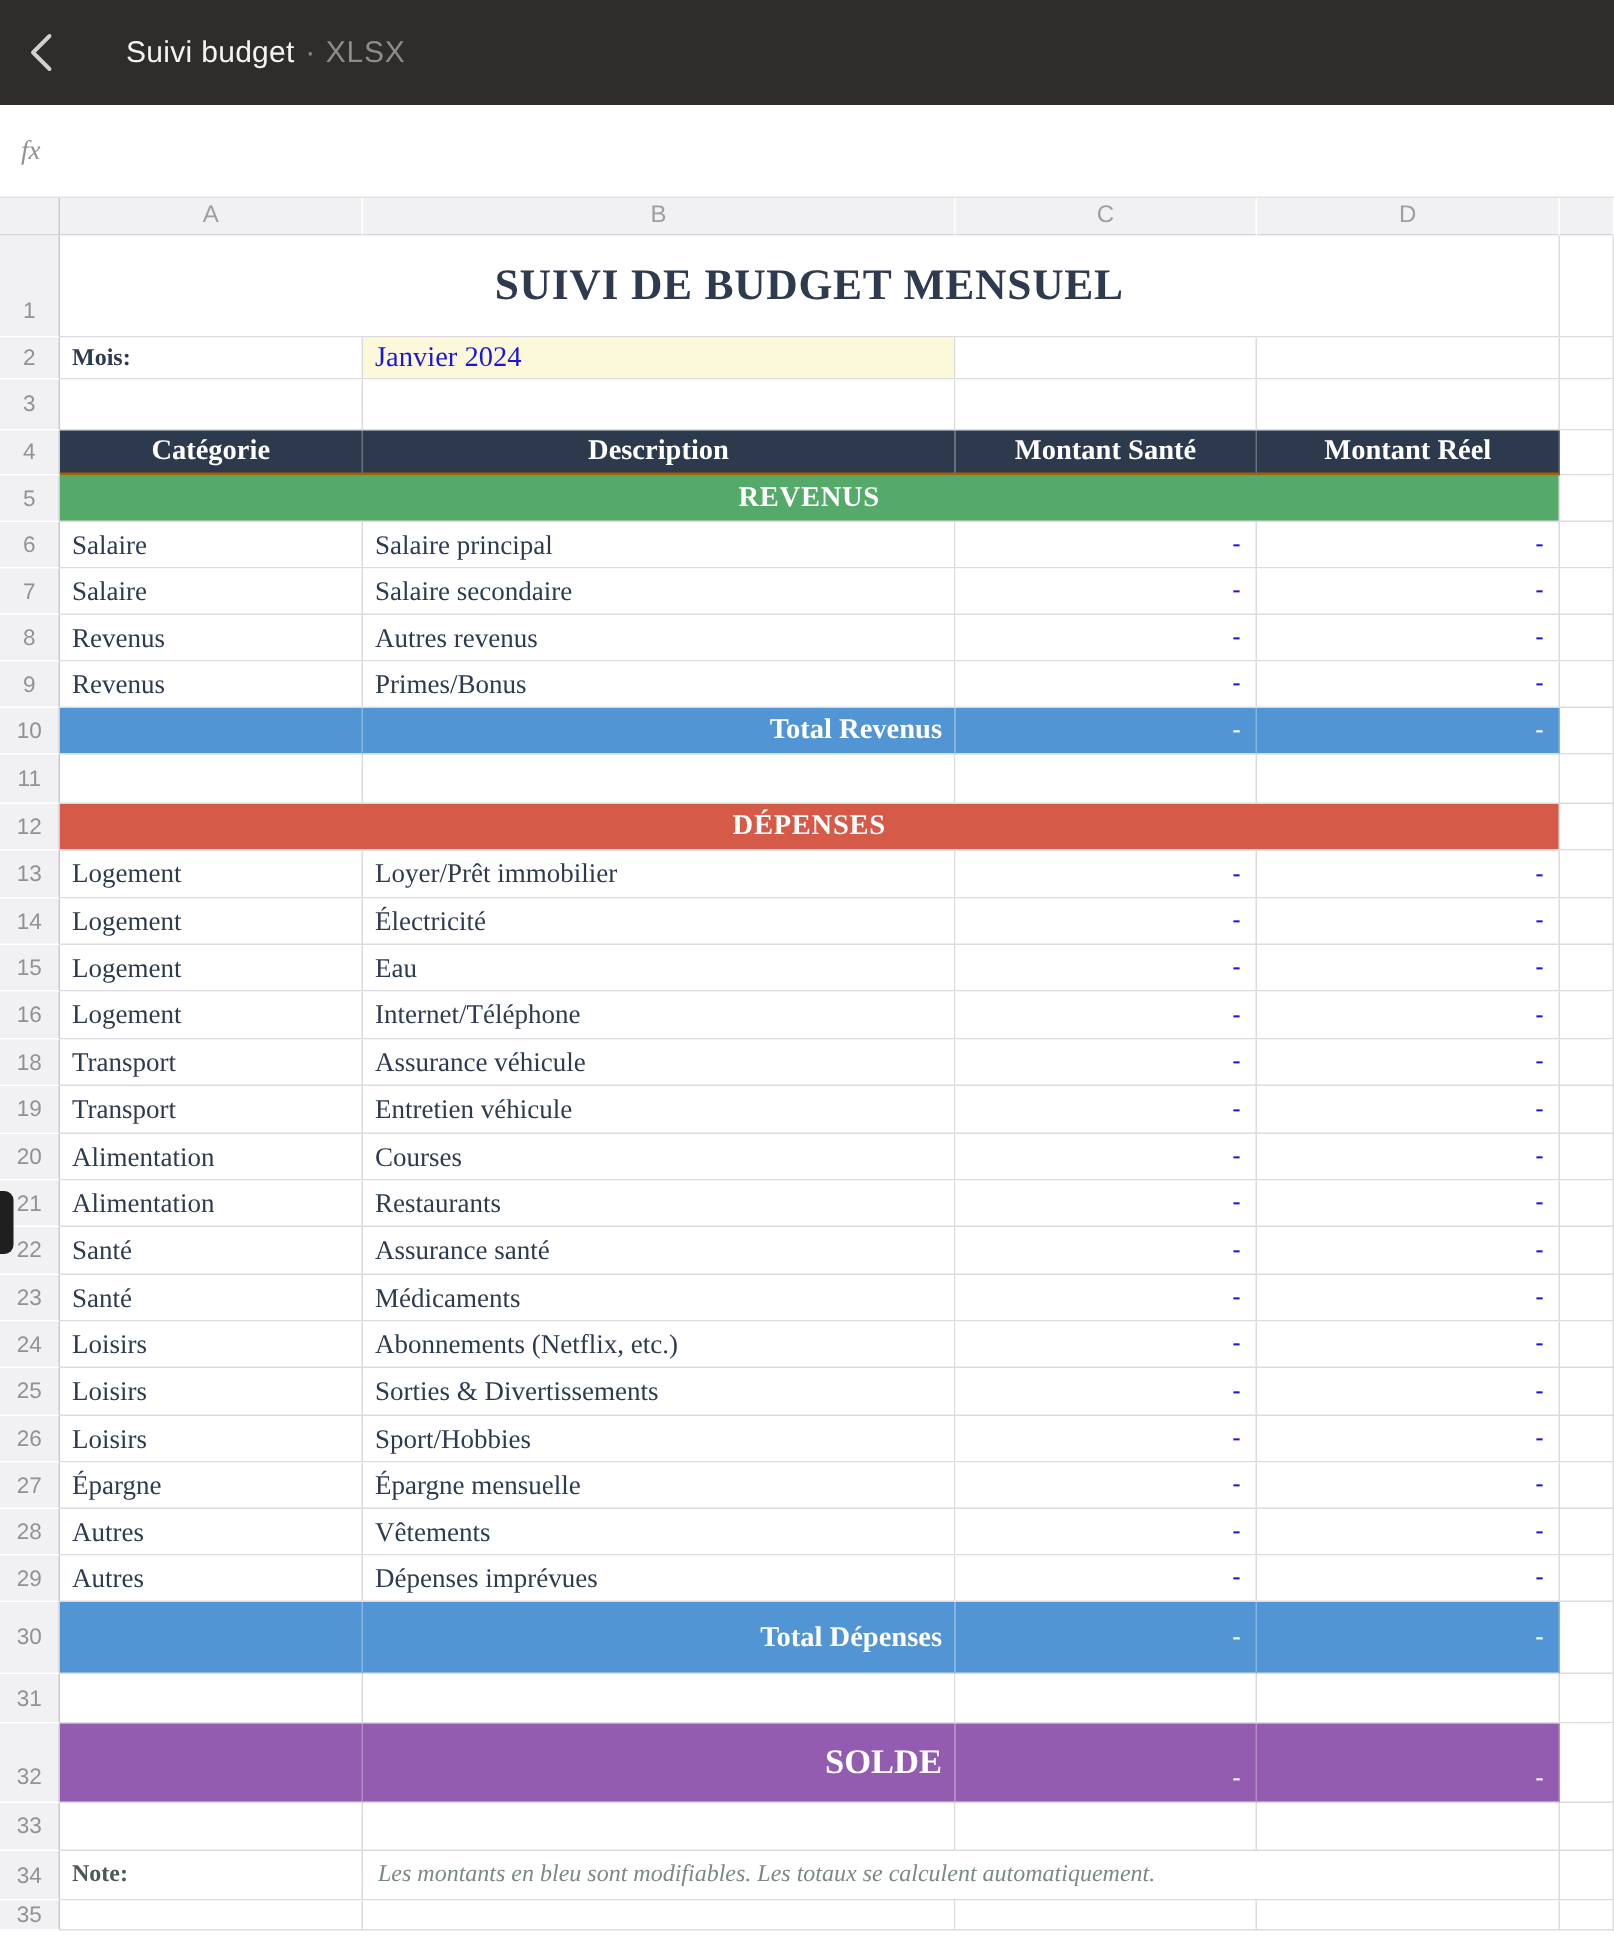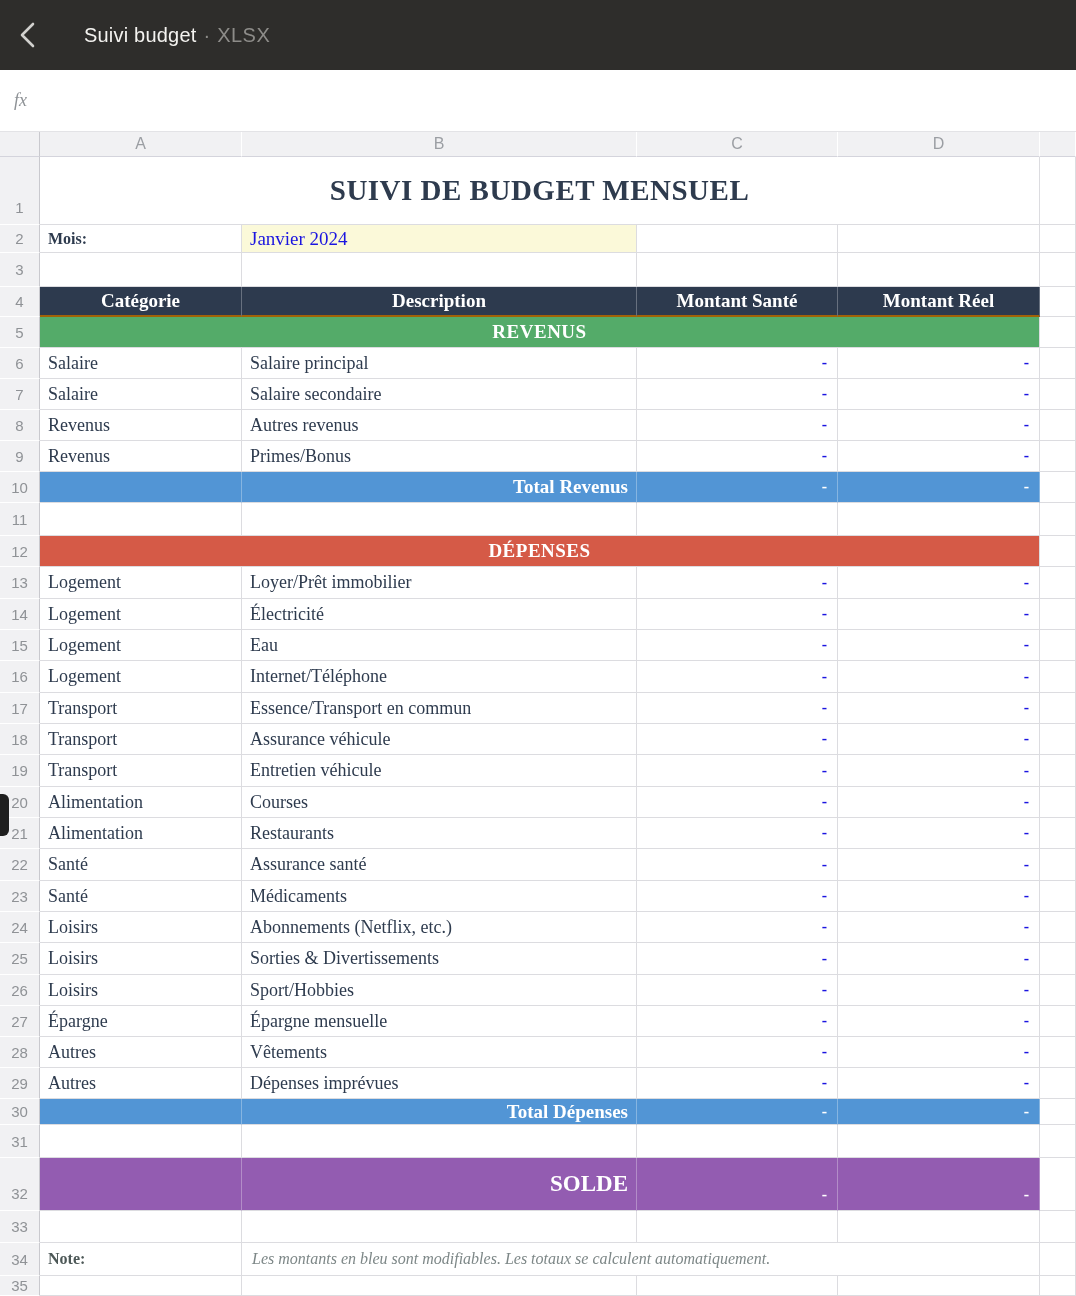--- a/index.html
+++ b/index.html
@@ -216,28 +216,20 @@
       </tr>
       <tr style="height: 32px;">
         <td class="rownum">16</td>
         <td class="cell">Logement</td>
         <td class="cell">Internet/Téléphone</td>
         <td class="cell dash" style="color: rgb(27, 21, 224);">-</td>
         <td class="cell dash" style="color: rgb(27, 21, 224);">-</td>
         <td class="ecell"></td>
       </tr>
       <tr style="height: 31px;">
-        <td class="rownum">17</td>
-        <td class="cell">Transport</td>
-        <td class="cell">Essence/Transport en commun</td>
-        <td class="cell dash" style="color: rgb(27, 21, 224);">-</td>
-        <td class="cell dash" style="color: rgb(27, 21, 224);">-</td>
-        <td class="ecell"></td>
-      </tr>
-      <tr style="height: 31px;">
         <td class="rownum">18</td>
         <td class="cell">Transport</td>
         <td class="cell">Assurance véhicule</td>
         <td class="cell dash" style="color: rgb(27, 21, 224);">-</td>
         <td class="cell dash" style="color: rgb(27, 21, 224);">-</td>
         <td class="ecell"></td>
       </tr>
       <tr style="height: 32px;">
         <td class="rownum">19</td>
         <td class="cell">Transport</td>
@@ -319,21 +311,21 @@
         <td class="ecell"></td>
       </tr>
       <tr style="height: 31px;">
         <td class="rownum">29</td>
         <td class="cell">Autres</td>
         <td class="cell">Dépenses imprévues</td>
         <td class="cell dash" style="color: rgb(27, 21, 224);">-</td>
         <td class="cell dash" style="color: rgb(27, 21, 224);">-</td>
         <td class="ecell"></td>
       </tr>
-      <tr style="height: 26px; border-radius: 14px;">
+      <tr style="height: 48px; border-radius: 14px;">
         <td class="rownum">30</td>
         <td class="tcell" style="background: rgb(82, 149, 213);"></td>
         <td class="tcell tlabel" style="background: rgb(82, 149, 213);">Total Dépenses</td>
         <td class="tcell tdash" style="background: rgb(82, 149, 213);">-</td>
         <td class="tcell tdash" style="background: rgb(82, 149, 213);">-</td>
         <td class="ecell"></td>
       </tr>
       <tr style="height: 33px;">
         <td class="rownum">31</td>
         <td class="cell"></td>

